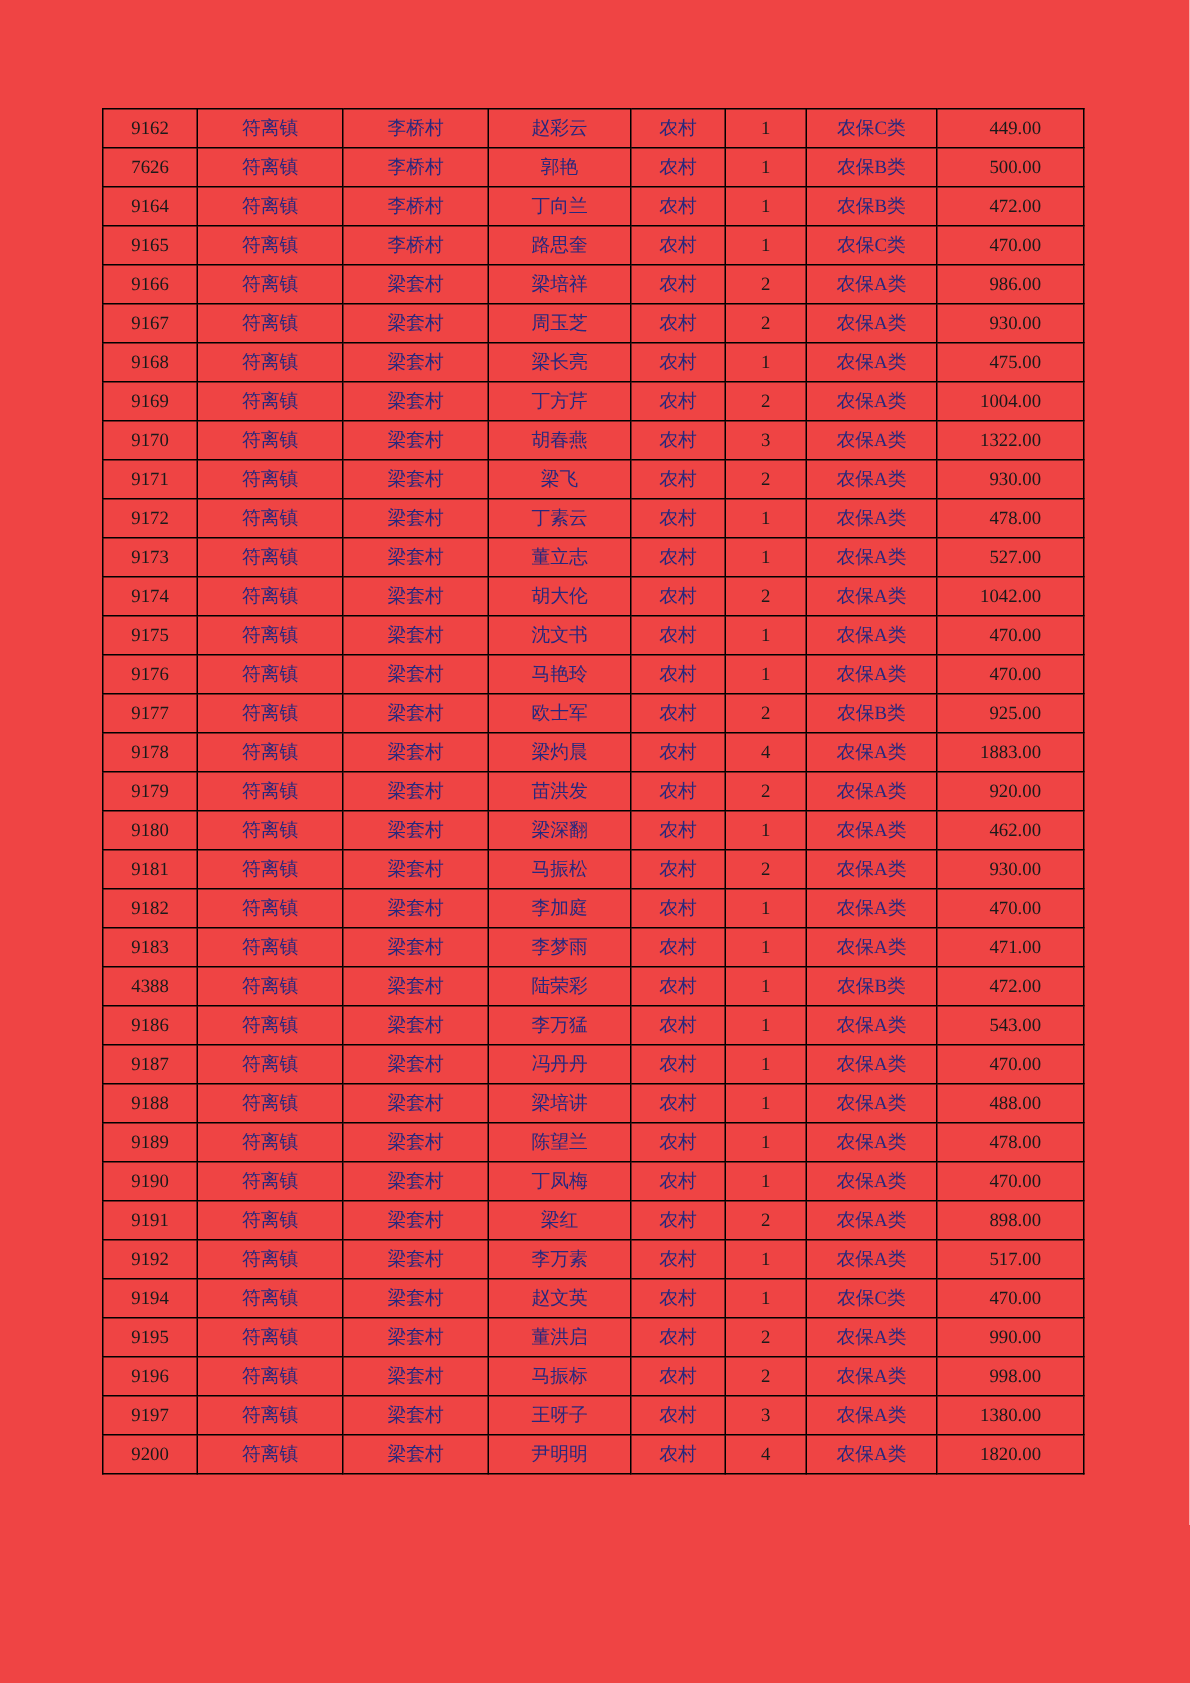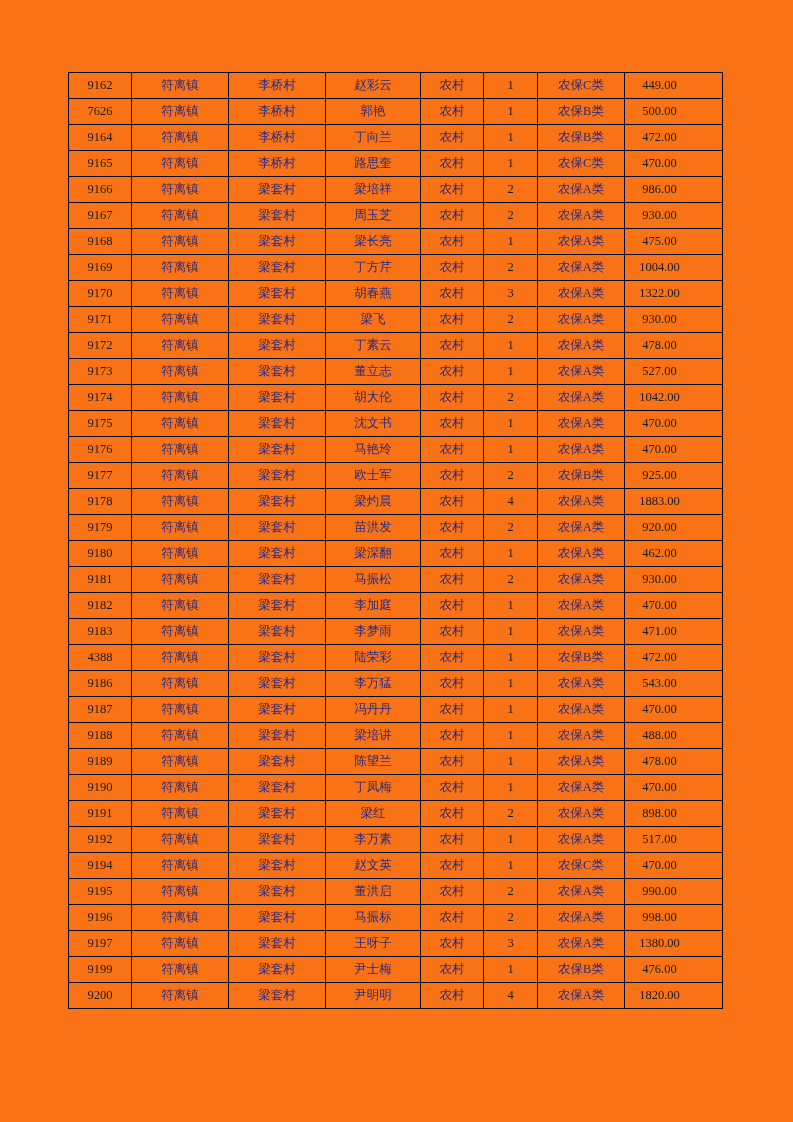--- a/index.html
+++ b/index.html
@@ -1,21 +1,21 @@
 <!DOCTYPE html>
 <html style="--cn: #28287d; --num: #1a1a1a; --border: #000000;"><head>
 <meta charset="utf-8">
 <style>
   * { box-sizing: border-box; }
   html, body { margin: 0; padding: 0; background: #ffffff; }
   .page {
     position: relative;
     width: 793px;
     height: 1122px;
-    background: #f97316;
+    background: #ef4444;
     font-family: "Liberation Serif", "DejaVu Serif", serif;
     overflow: hidden;
   }
   .data-table {
     position: absolute;
     left: 68px;
     top: 72px;
     border-collapse: collapse;
     table-layout: fixed;
   }
@@ -24,21 +24,21 @@
     height: 25px;
     padding: 0;
     font-size: 12.5px;
     line-height: 25px;
     text-align: center;
     white-space: nowrap;
     overflow: hidden;
   }
   td.cn  { color: var(--cn, #28287d); }
   td.num { color: var(--num, #1a1a1a); }
-  td.amount { padding-right: 28px; }
+  td.amount { text-align: right; padding-right: 28px; }
 </style>
 </head>
 <body>
 
 <div class="page">
   <table class="data-table">
     <colgroup>
       <col style="width:63px">
       <col style="width:97px">
       <col style="width:97px">
@@ -383,30 +383,20 @@
           <td class="num">9197</td>
           <td class="cn">符离镇</td>
           <td class="cn">梁套村</td>
           <td class="cn">王呀子</td>
           <td class="cn">农村</td>
           <td class="num">3</td>
           <td class="cn">农保A类</td>
           <td class="num amount">1380.00</td>
         </tr>
         <tr>
-          <td class="num">9199</td>
-          <td class="cn">符离镇</td>
-          <td class="cn">梁套村</td>
-          <td class="cn">尹士梅</td>
-          <td class="cn">农村</td>
-          <td class="num">1</td>
-          <td class="cn">农保B类</td>
-          <td class="num amount">476.00</td>
-        </tr>
-        <tr>
           <td class="num">9200</td>
           <td class="cn">符离镇</td>
           <td class="cn">梁套村</td>
           <td class="cn">尹明明</td>
           <td class="cn">农村</td>
           <td class="num">4</td>
           <td class="cn">农保A类</td>
           <td class="num amount">1820.00</td>
         </tr>
       </tbody>

